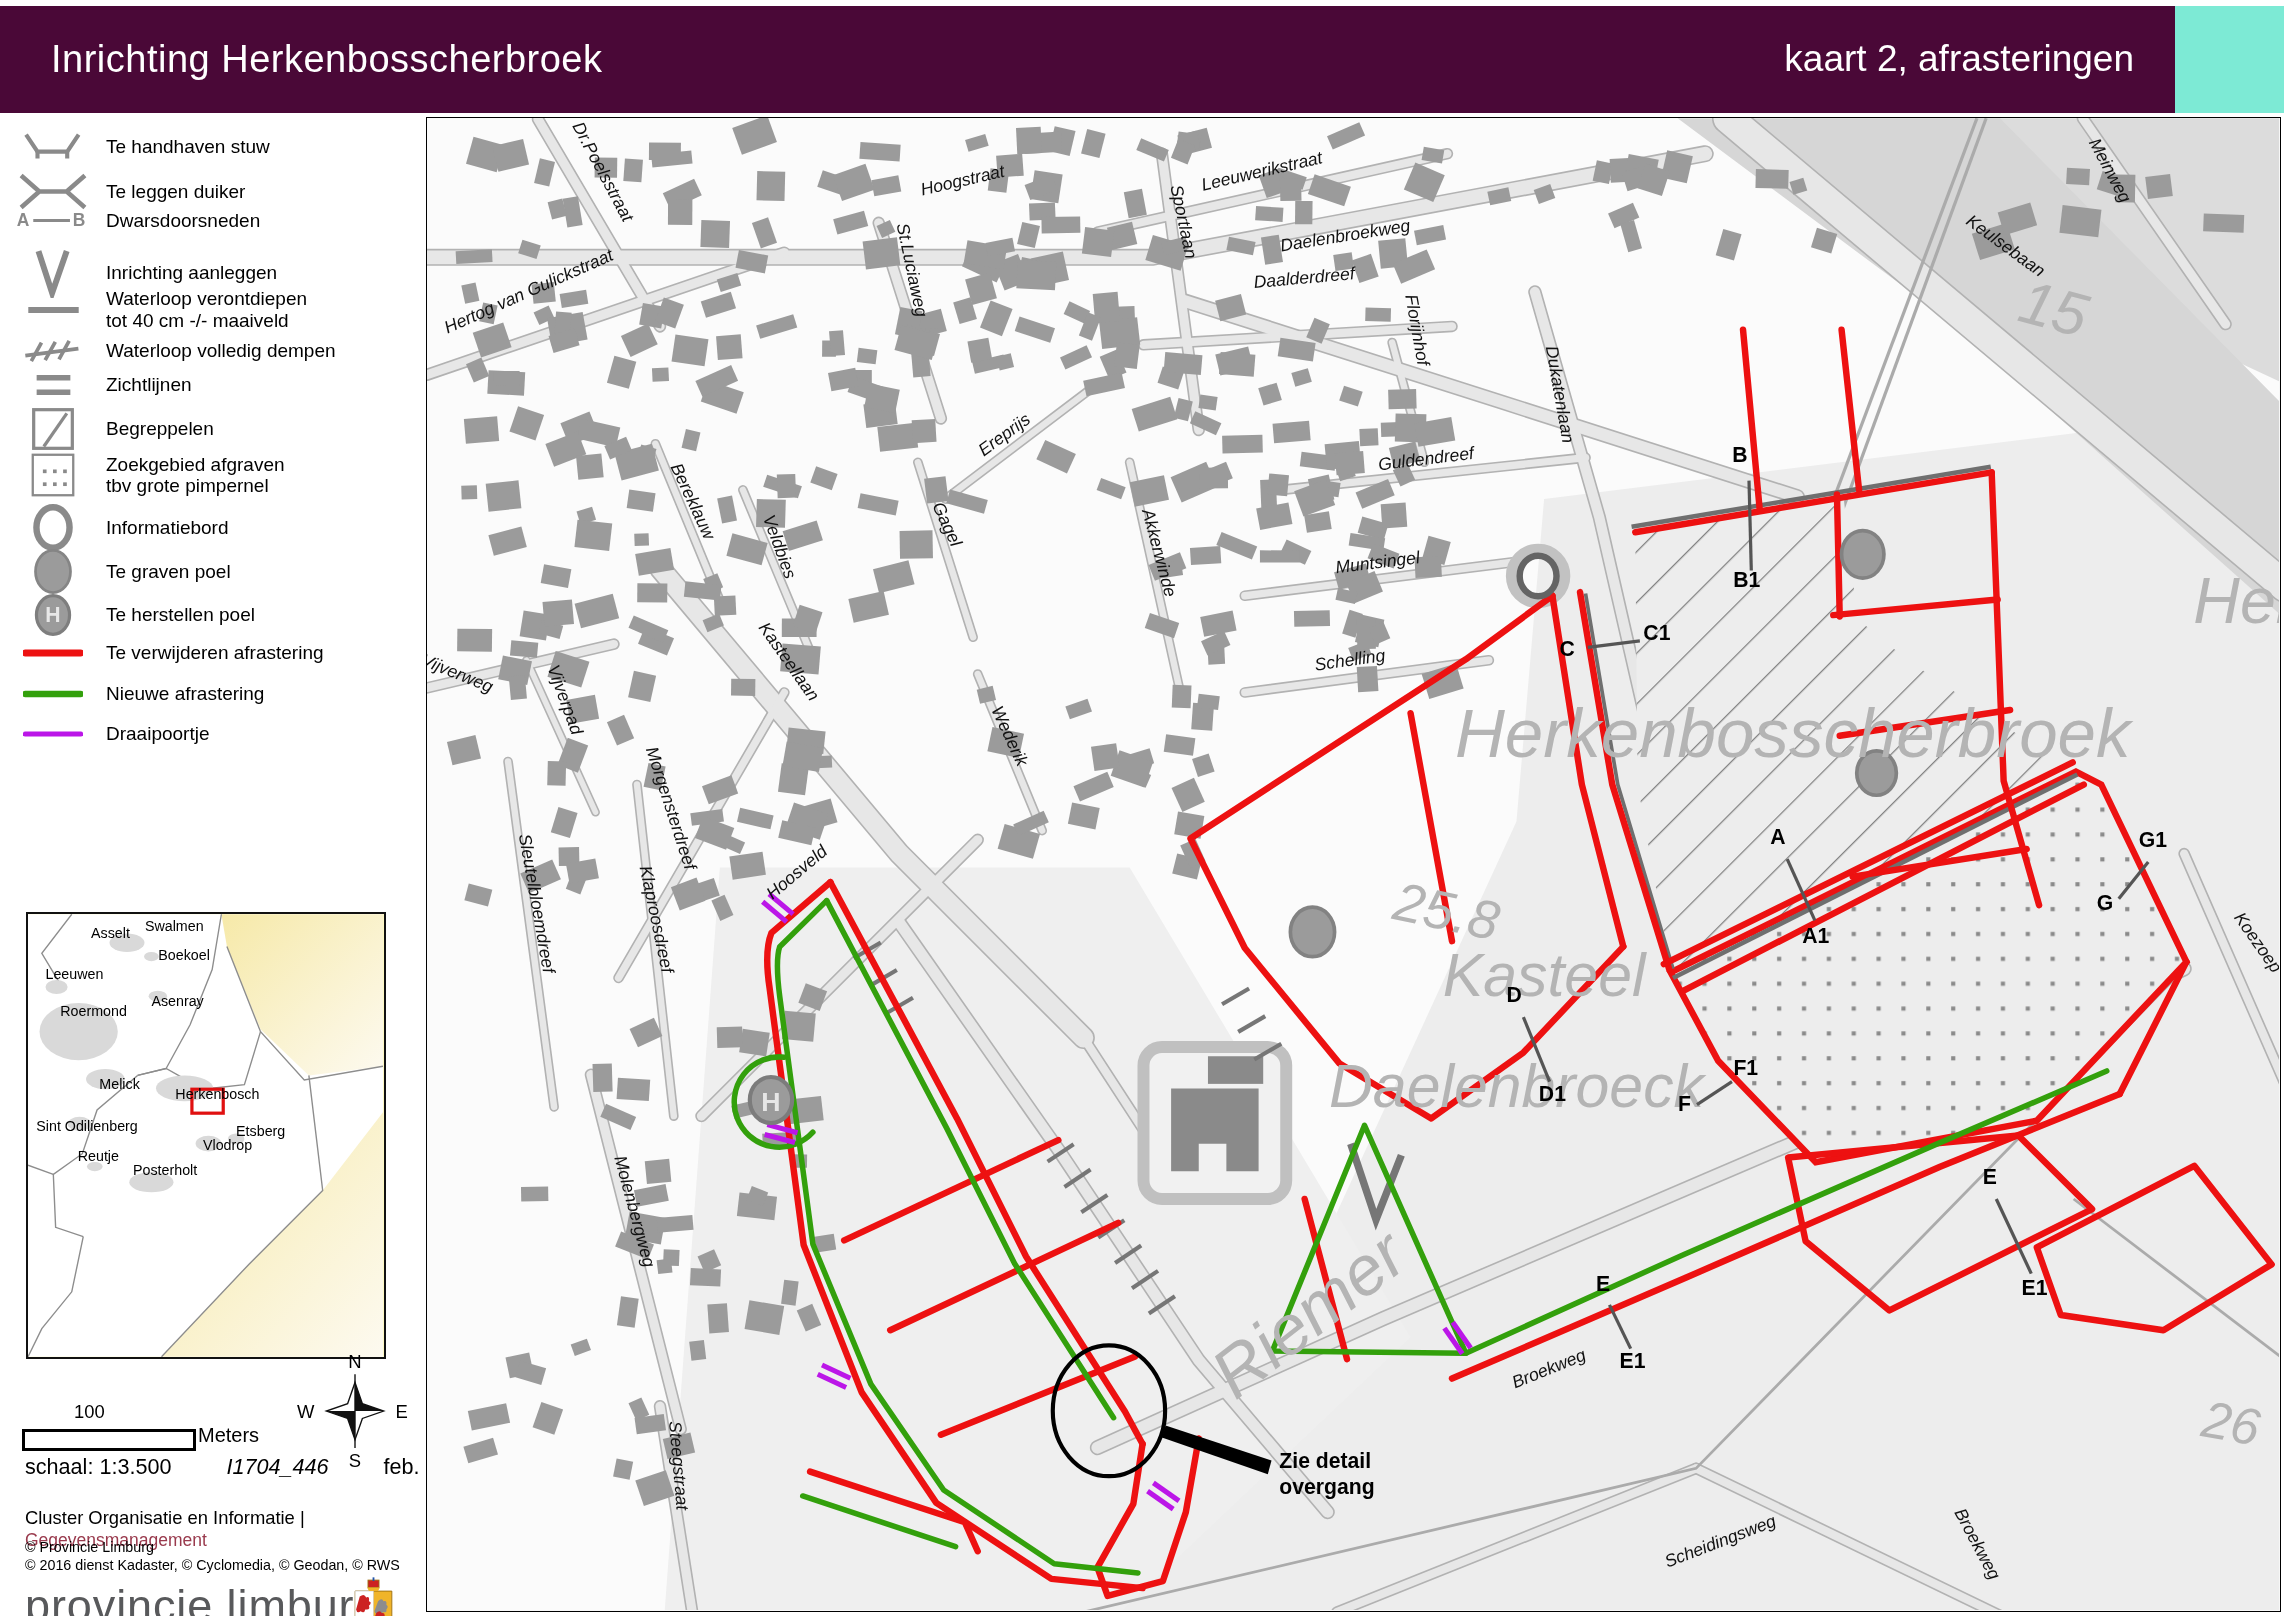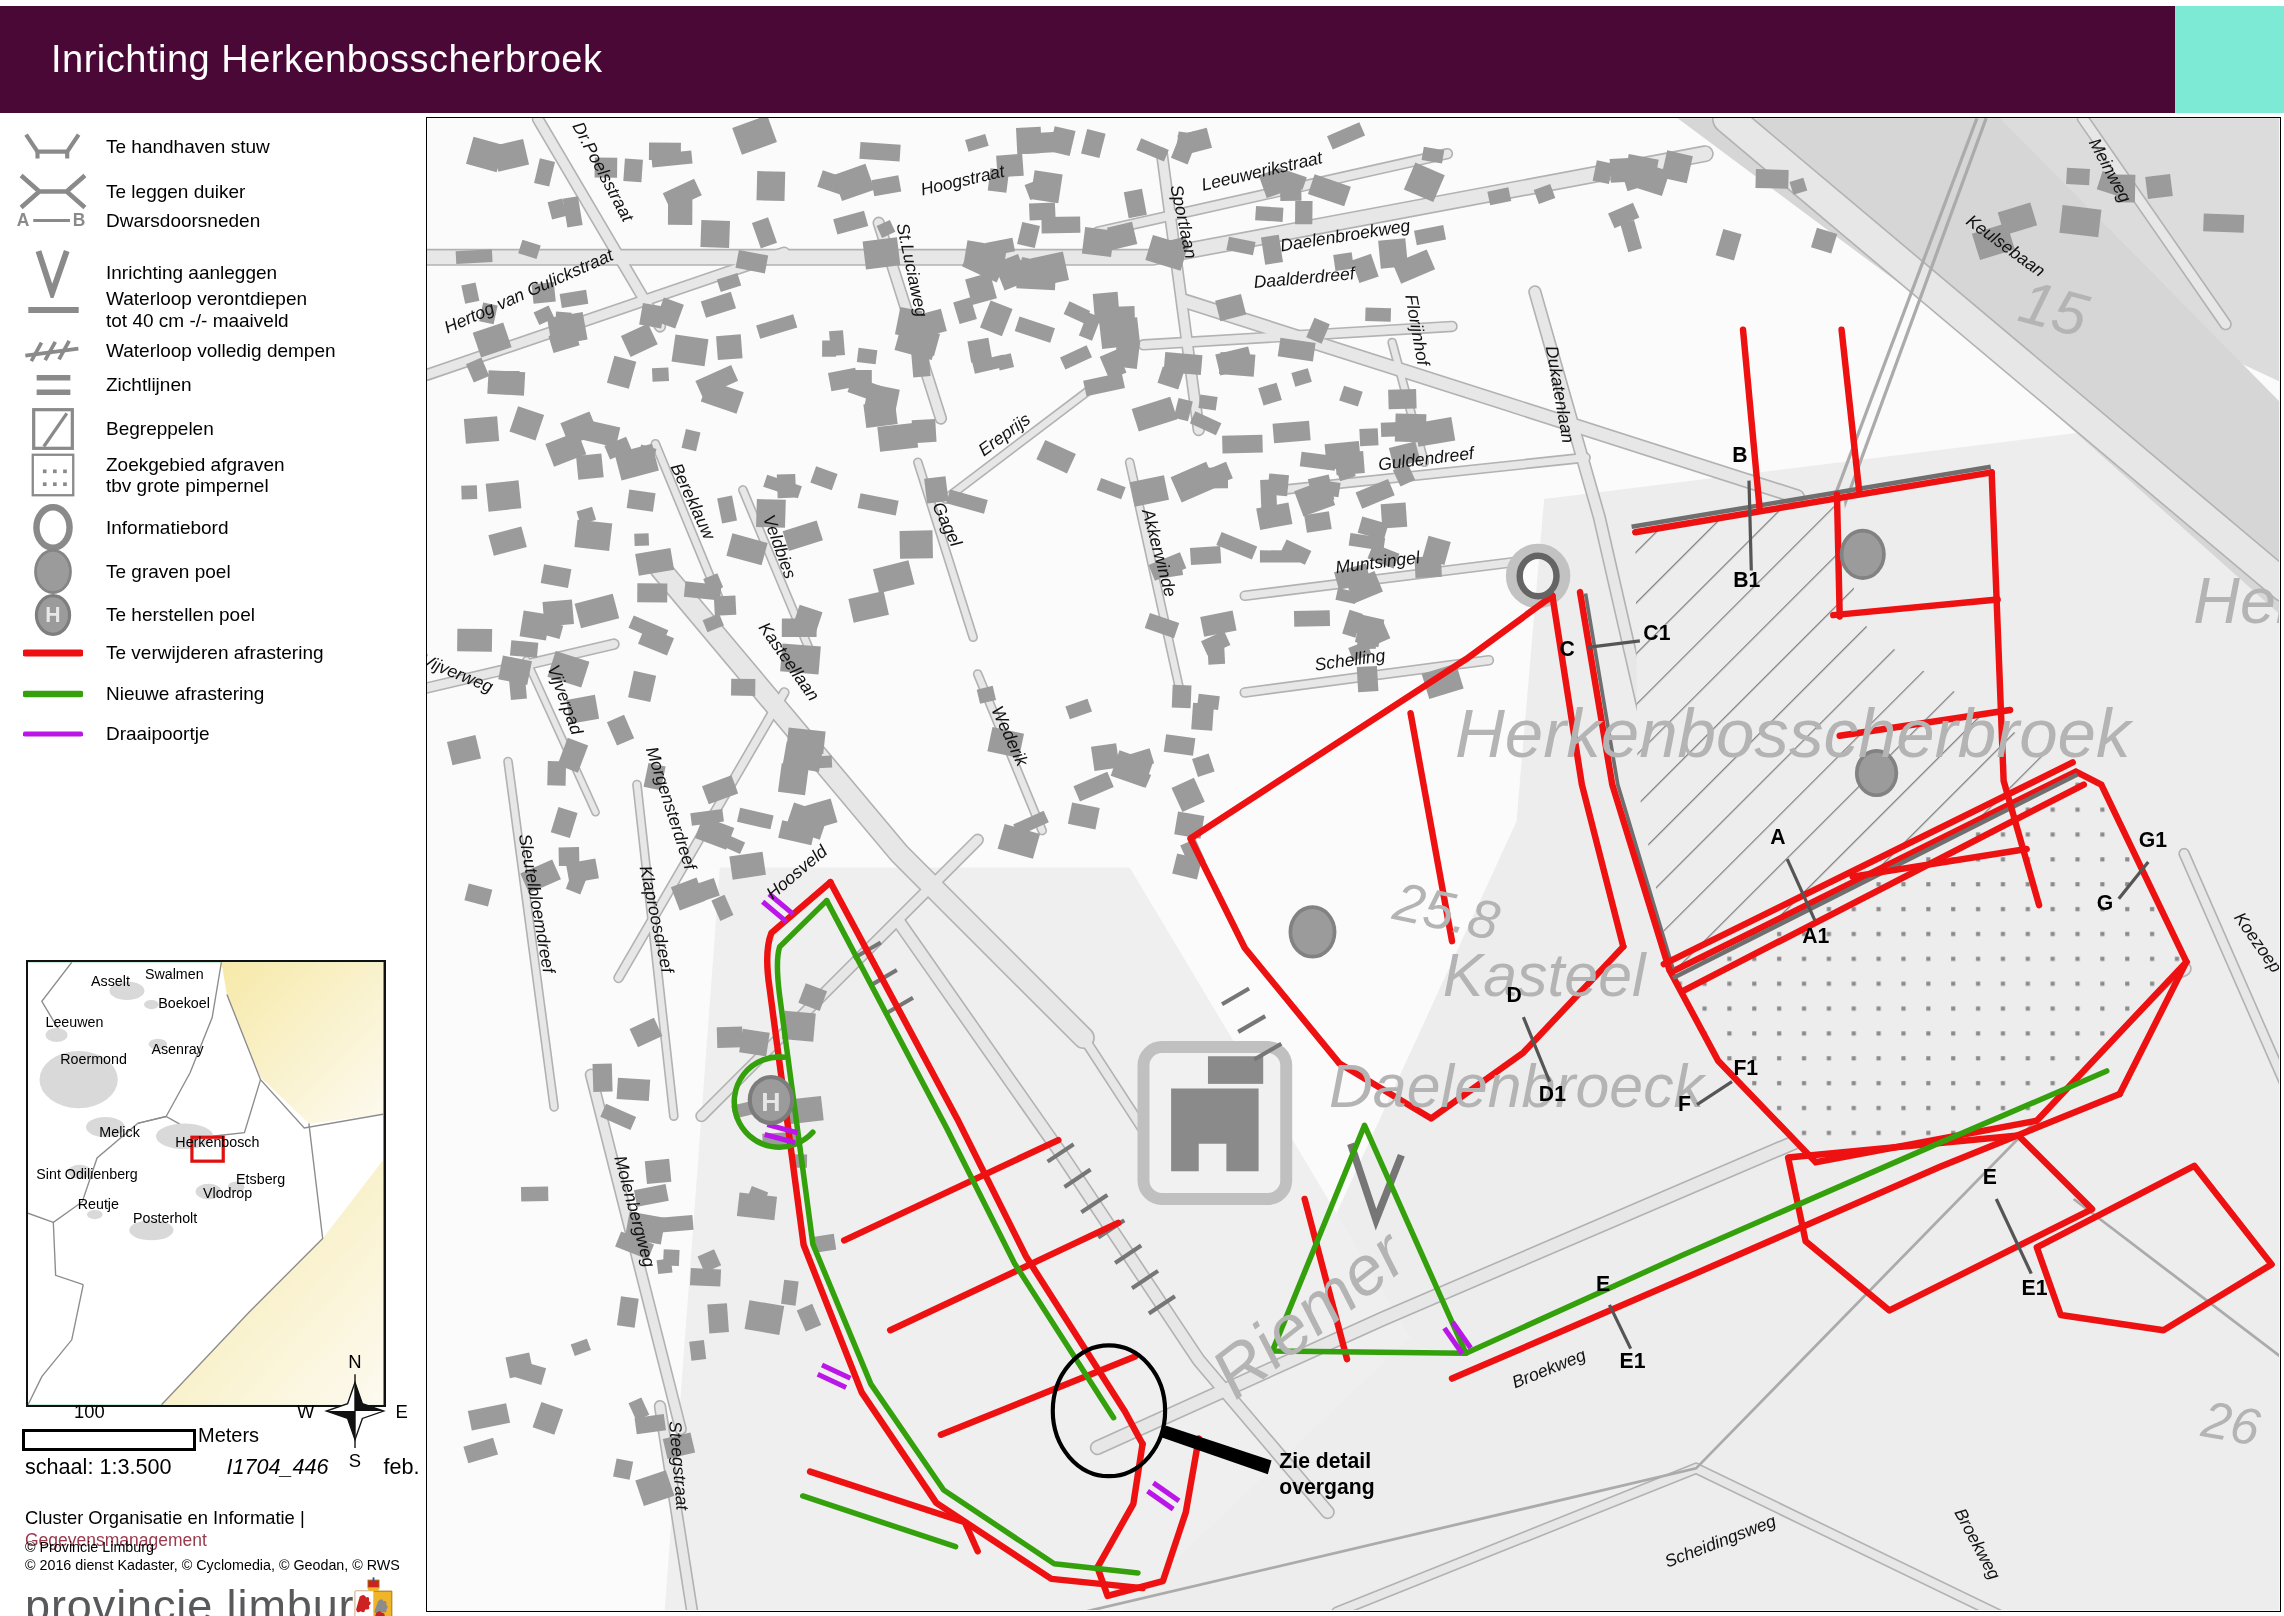--- a/index.html
+++ b/index.html
@@ -9,21 +9,21 @@
   .hdr-title{color:#fff;font-size:38px;padding-left:51px;letter-spacing:0.5px;}
   .hdr-sub{color:#fff;font-size:37px;padding-right:41px;}
   .hdr-accent{position:absolute;right:0;top:5.5px;width:109px;height:107px;}
   
   .panel{position:absolute;left:0;top:113px;width:426px;height:1503px;background:#fff;padding-left:48px;}
   .legend{position:absolute;left:0;top:18.4px;width:426px;}
   .lg-item{position:absolute;display:flex;align-items:center;}
   .lg-sym{width:106px;display:flex;justify-content:center;flex:0 0 106px;}
   .lg-txt{font-size:19px;color:#000;line-height:1.15;white-space:pre-line;}
   
-  .inset{position:absolute;left:26px;top:847px;width:360px;height:447px;border:2.3px solid #111;box-sizing:border-box;background:#22c55e;}
+  .inset{position:absolute;left:26px;top:799px;width:360px;height:447px;border:2.3px solid #111;box-sizing:border-box;background:#fef9c3;}
   
   .m-abs{position:absolute;color:#000;}
   .scale-100{left:74px;top:1288px;font-size:18.4px;}
   .scale-bar{left:21.6px;top:1316px;width:168px;height:15.7px;border:3.2px solid #000;background:#fff;}
   .scale-meters{left:198px;top:1311px;font-size:20px;}
   .schaal-line{left:25px;top:1341px;font-size:21.6px;}
   .schaal-line .id{font-style:italic;margin-left:55px;}
   .schaal-line .dt{margin-left:55px;}
   .cluster-line{left:25px;top:1394px;font-size:18.4px;}
   .cluster-line .dept{font-size:17.5px;}
@@ -32,20 +32,21 @@
   .logo-text{left:25px;top:1467px;font-size:45px;color:#58595b;letter-spacing:0.9px;}
   
   .mapbox{position:absolute;left:426px;top:117px;width:1855px;height:1495px;border:1.4px solid #000;box-sizing:border-box;background:#f7f7f7;}
   svg text{font-family:"Liberation Sans","DejaVu Sans",sans-serif;}
 </style>
 </head>
 <body>
 
 <div class="hdr" id="hdr" style="background: rgb(74, 8, 55);">
   <div class="hdr-title">Inrichting Herkenbosscherbroek</div>
+  <div class="hdr-sub">kaart 2, afrasteringen</div>
 </div>
 <div class="hdr-accent" id="hdrAccent" style="background: rgb(125, 234, 213);"></div>
 
 <div class="panel">
   <div class="legend" id="legend">
       <div class="lg-item" style="top: 0px; left: 0px;">
         <span class="lg-sym">
           <svg width="69" height="32" viewBox="0 0 150 70">
             <path d="M15 8 L40 45 L105 45 L130 8" fill="none" stroke="#8a8a8a" stroke-width="9"></path>
             <path d="M40 45 L40 60 M105 45 L105 60" stroke="#8a8a8a" stroke-width="9"></path>

